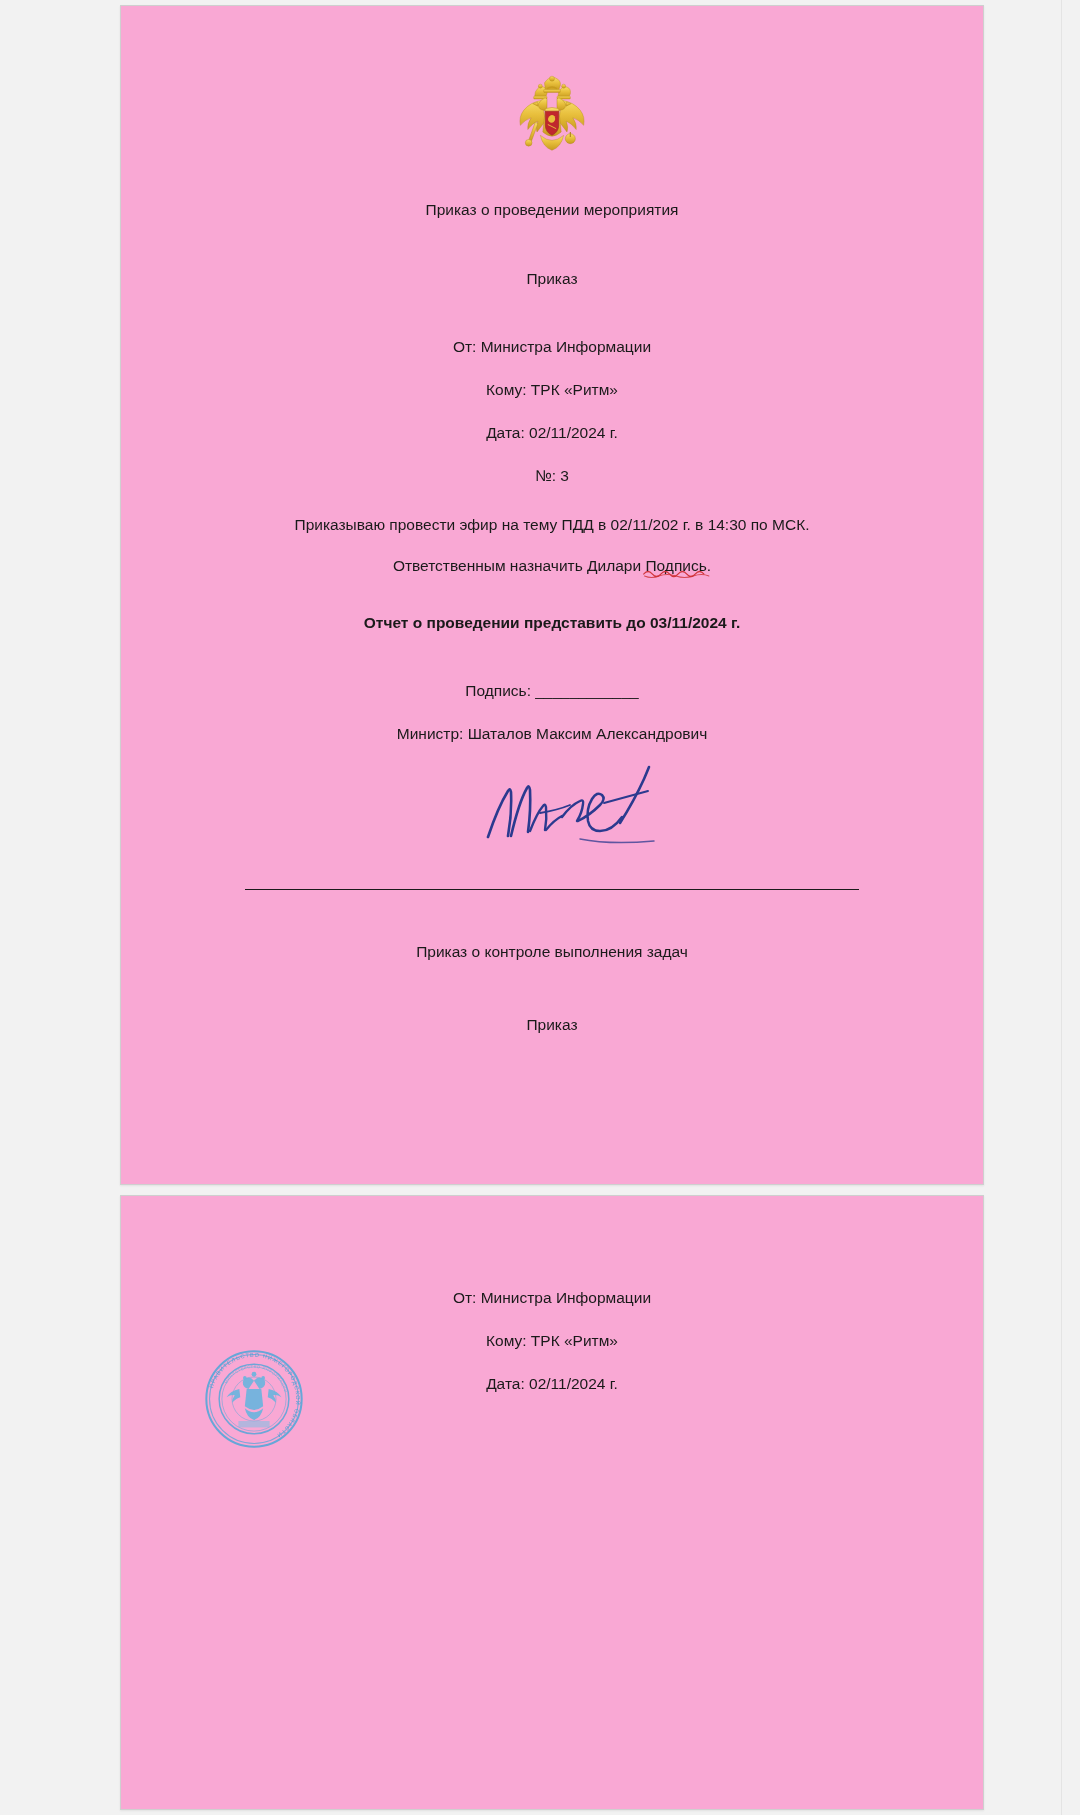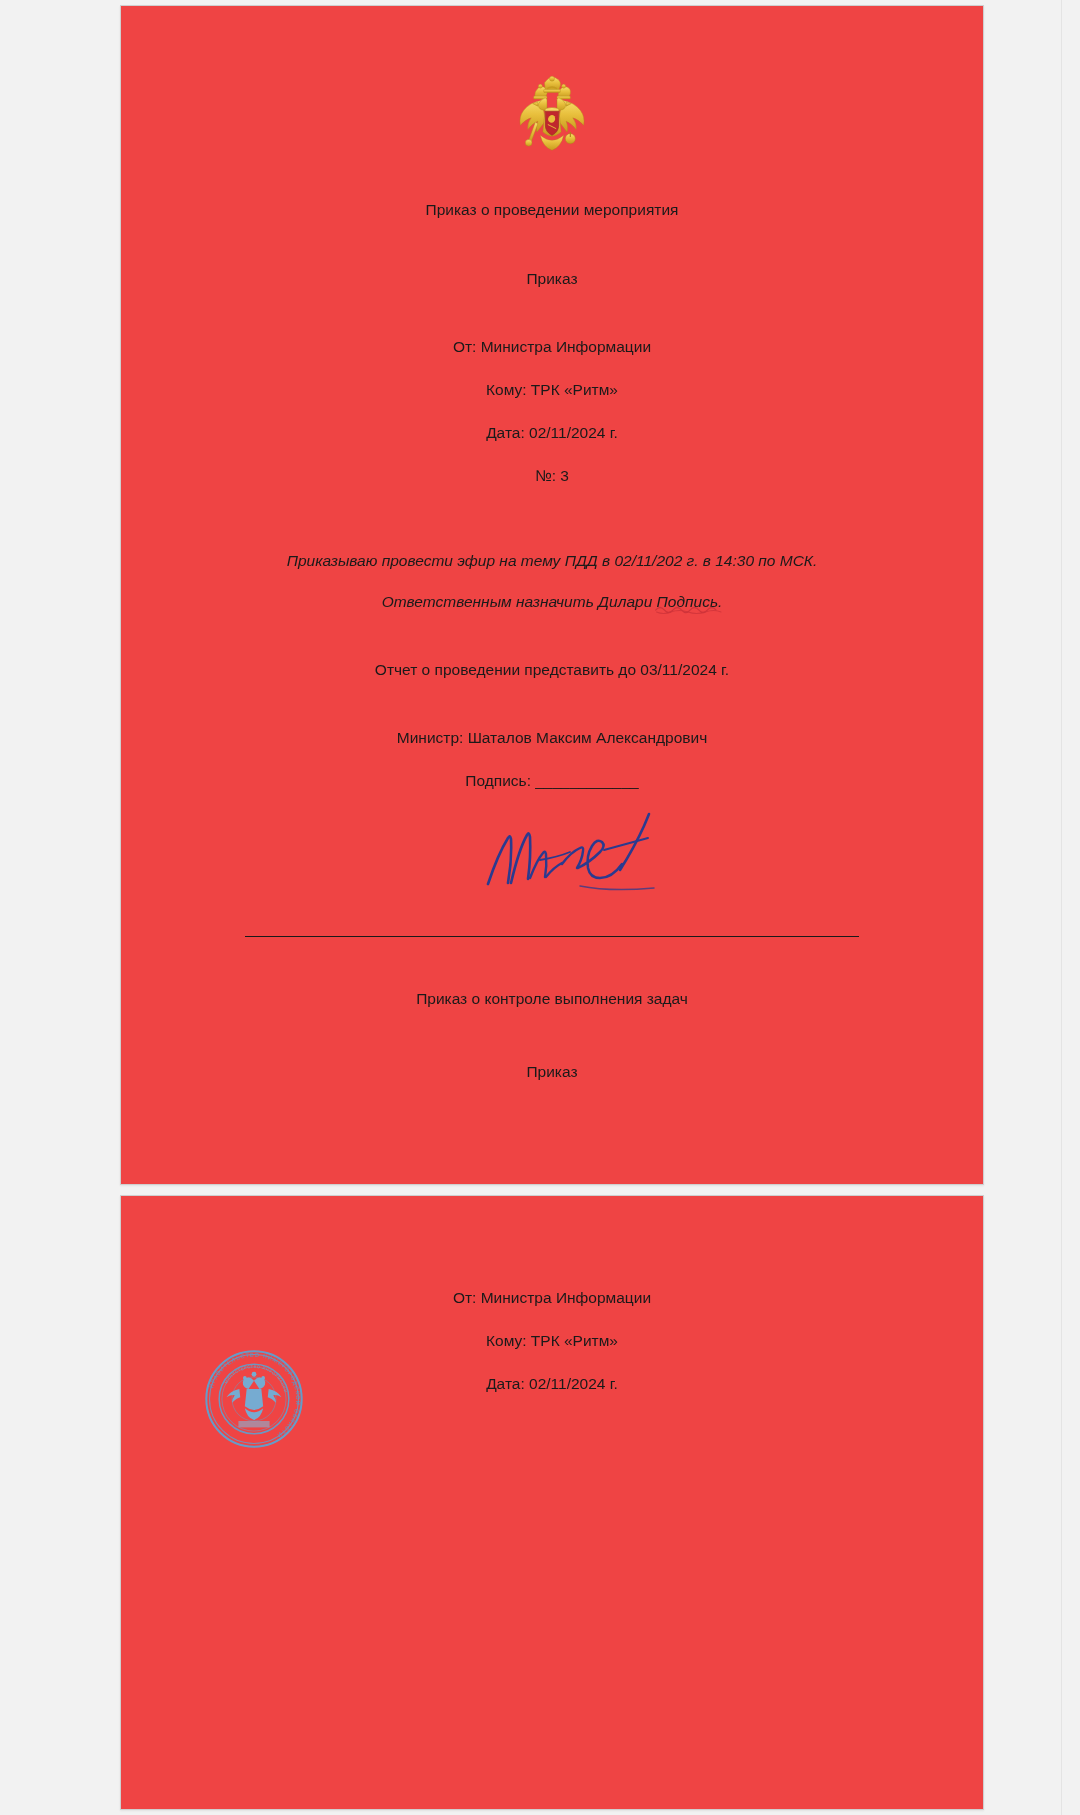--- a/index.html
+++ b/index.html
@@ -27,21 +27,21 @@
     width: 19px;
     height: 1815px;
     background: #f2f2f2;
     border-left: 1px solid #e4e4e4;
   }
 
   .page {
     position: absolute;
     left: 120px;
     width: 864px;
-    background: #ef4444;
+    background: #f9a8d4;
     border: 1px solid #cfcfcf;
     box-shadow: 0 1px 2px rgba(0,0,0,0.07);
   }
   .page-1 { top: 5px;    height: 1180px; }
   .page-2 { top: 1195px; height: 615px; }
 
   .page-inner {
     position: relative;
     width: 100%;
     height: 100%;
@@ -64,24 +64,24 @@
     color: #1a1a1a;
     font-family: "Liberation Sans", sans-serif;
   }
 
   .title-main   { margin-top: 38px; }
   .subtitle     { margin-top: 48px; }
 
   .meta-block   { margin-top: 47px; }
   .meta-block .doc-line + .doc-line { margin-top: 22px; }
 
-  .body-block   { margin-top: 64px; font-style: italic; }
+  .body-block   { margin-top: 28px; }
   .body-block .doc-line + .doc-line { margin-top: 21px; }
 
-  .report-block { margin-top: 47px; }
+  .report-block { margin-top: 36px; font-weight: bold; }
   .sign-block   { margin-top: 47px; }
   .sign-block .doc-line + .doc-line { margin-top: 22px; }
 
   
   .redacted {
     position: relative;
     display: inline-block;
     color: #1a1a1a;
   }
   .redacted .scribble {
@@ -213,22 +213,22 @@
               <path d="M2 9 q10 3 20 0 q12-3 24 0 q12 3 24 0 q12-3 22 0" fill="none" stroke="#d0343a" stroke-width="1.1" stroke-linecap="round" opacity="0.85"></path>
             </svg></span>
         </div>
       </div>
 
       <div class="report-block">
         <div class="doc-line">Отчет о проведении представить до 03/11/2024 г.</div>
       </div>
 
       <div class="sign-block">
+        <div class="doc-line">Подпись: ____________</div>
         <div class="doc-line">Министр: Шаталов Максим Александрович</div>
-        <div class="doc-line">Подпись: ____________</div>
       </div>
 
       <div class="signature-wrap">
         <svg class="signature" viewBox="0 0 190 110">
           <g fill="none" stroke="#2b3a8f" stroke-linecap="round" stroke-linejoin="round">
             <path d="M8 86 q10-30 20-46 q2-4 3 1 q1 22 -3 44" stroke-width="2.6"></path>
             <path d="M31 85 q8-34 16-48 q2-4 3 2 q1 20 -2 42" stroke-width="2.6"></path>
             <path d="M50 80 q7-18 13-25 q2-3 3 1 q1 12 -1 23" stroke-width="2.4"></path>
             <path d="M66 79 q8-10 16-14" stroke-width="2.2"></path>
             <path d="M60 62 q18-3 30-8" stroke-width="1.8"></path>

